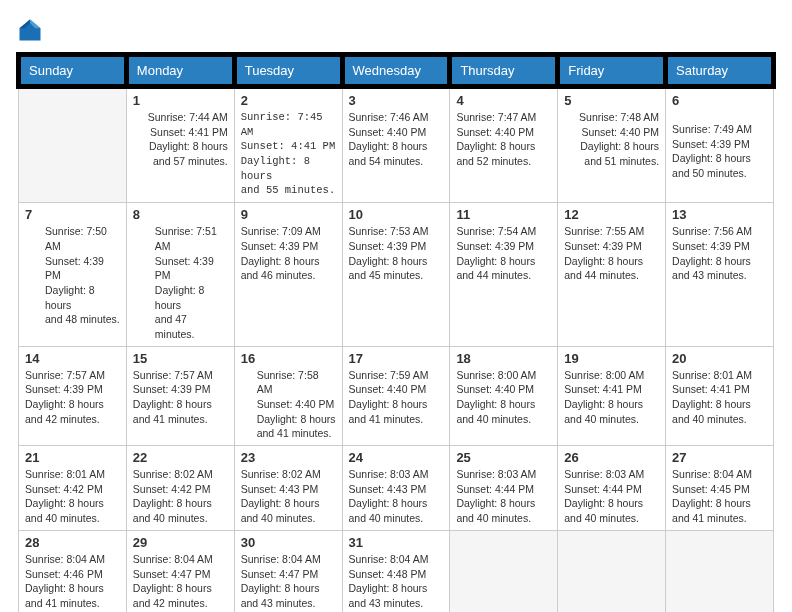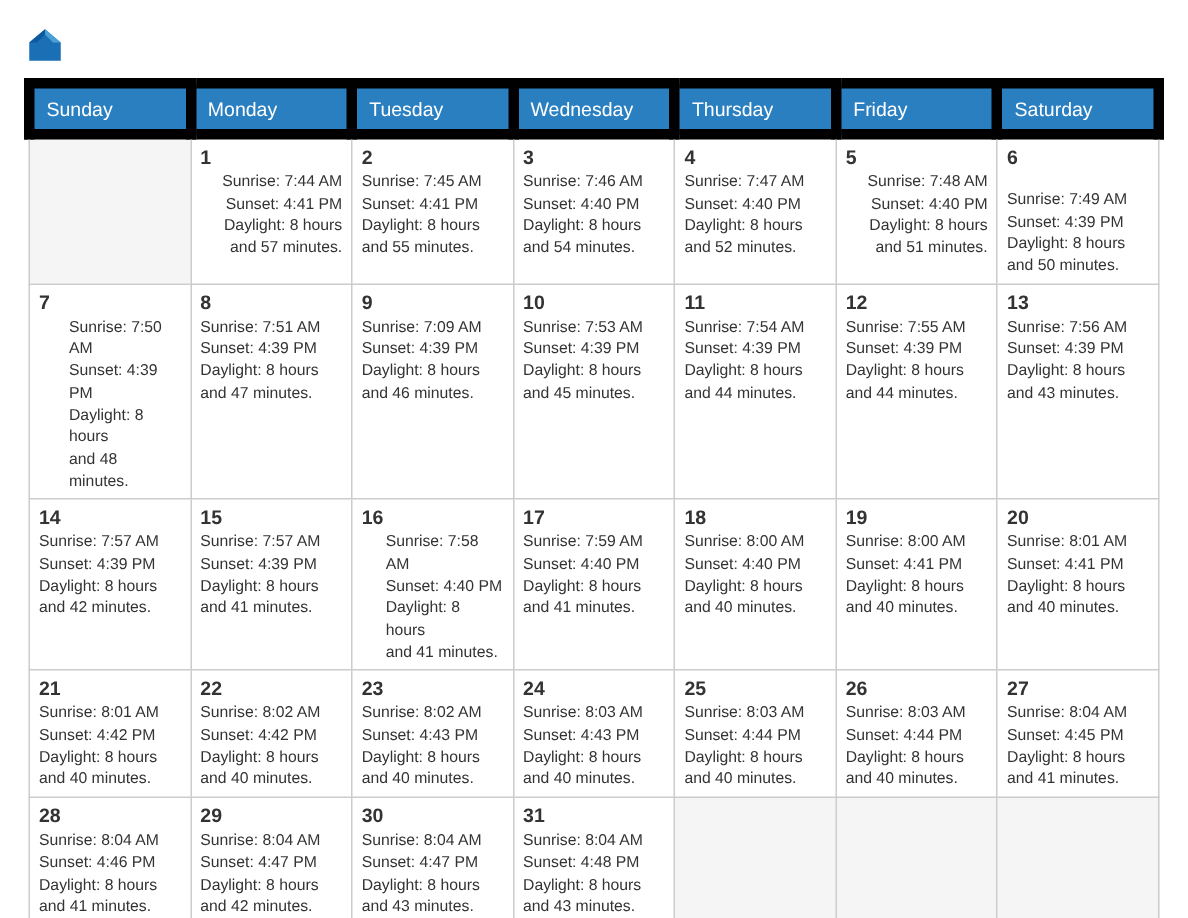--- a/index.html
+++ b/index.html
@@ -49,21 +49,21 @@
       border-collapse: collapse;
       font-size: 11px;
     }
     thead tr th {
       background-color: #2a7fc1;
       color: #fff;
       text-align: left;
       padding: 6px 8px;
       font-size: 13px;
       font-weight: normal;
-      border: 7px solid #000000;
+      border: 5px solid #000000;
     }
     tbody tr td {
       border: 1px solid #ccc;
       vertical-align: top;
       padding: 4px 6px;
       width: calc(100% / 7);
       height: 80px;
       color: #333;
     }
     .day-number {
@@ -125,21 +125,21 @@
         <td class="empty"></td>
         <td>
           <span class="day-number">1</span>
           <div class="day-info" style="white-space: pre-line; text-align: right;">Sunrise: 7:44 AM
 Sunset: 4:41 PM
 Daylight: 8 hours
 and 57 minutes.</div>
         </td>
         <td>
           <span class="day-number">2</span>
-          <div class="day-info" style="white-space: pre-line;">Sunrise: 7:45 AM
+          <div class="day-info" style="white-space: pre-line; font-family: Liberation Mono, monospace;">Sunrise: 7:45 AM
 Sunset: 4:41 PM
 Daylight: 8 hours
 and 55 minutes.</div>
         </td>
         <td>
           <span class="day-number">3</span>
           <div class="day-info" style="white-space: pre-line;">Sunrise: 7:46 AM
 Sunset: 4:40 PM
 Daylight: 8 hours
 and 54 minutes.</div>
@@ -169,21 +169,21 @@
       <tr class="row-shaded">
         <td>
           <span class="day-number">7</span>
           <div class="day-info" style="white-space: pre-line; margin-left: 20px;">Sunrise: 7:50 AM
 Sunset: 4:39 PM
 Daylight: 8 hours
 and 48 minutes.</div>
         </td>
         <td>
           <span class="day-number">8</span>
-          <div class="day-info" style="white-space: pre-line;">Sunrise: 7:51 AM
+          <div class="day-info" style="white-space: pre-line; margin-left: 22px;">Sunrise: 7:51 AM
 Sunset: 4:39 PM
 Daylight: 8 hours
 and 47 minutes.</div>
         </td>
         <td>
           <span class="day-number">9</span>
           <div class="day-info" style="white-space: pre-line;">Sunrise: 7:09 AM
 Sunset: 4:39 PM
 Daylight: 8 hours
 and 46 minutes.</div>

